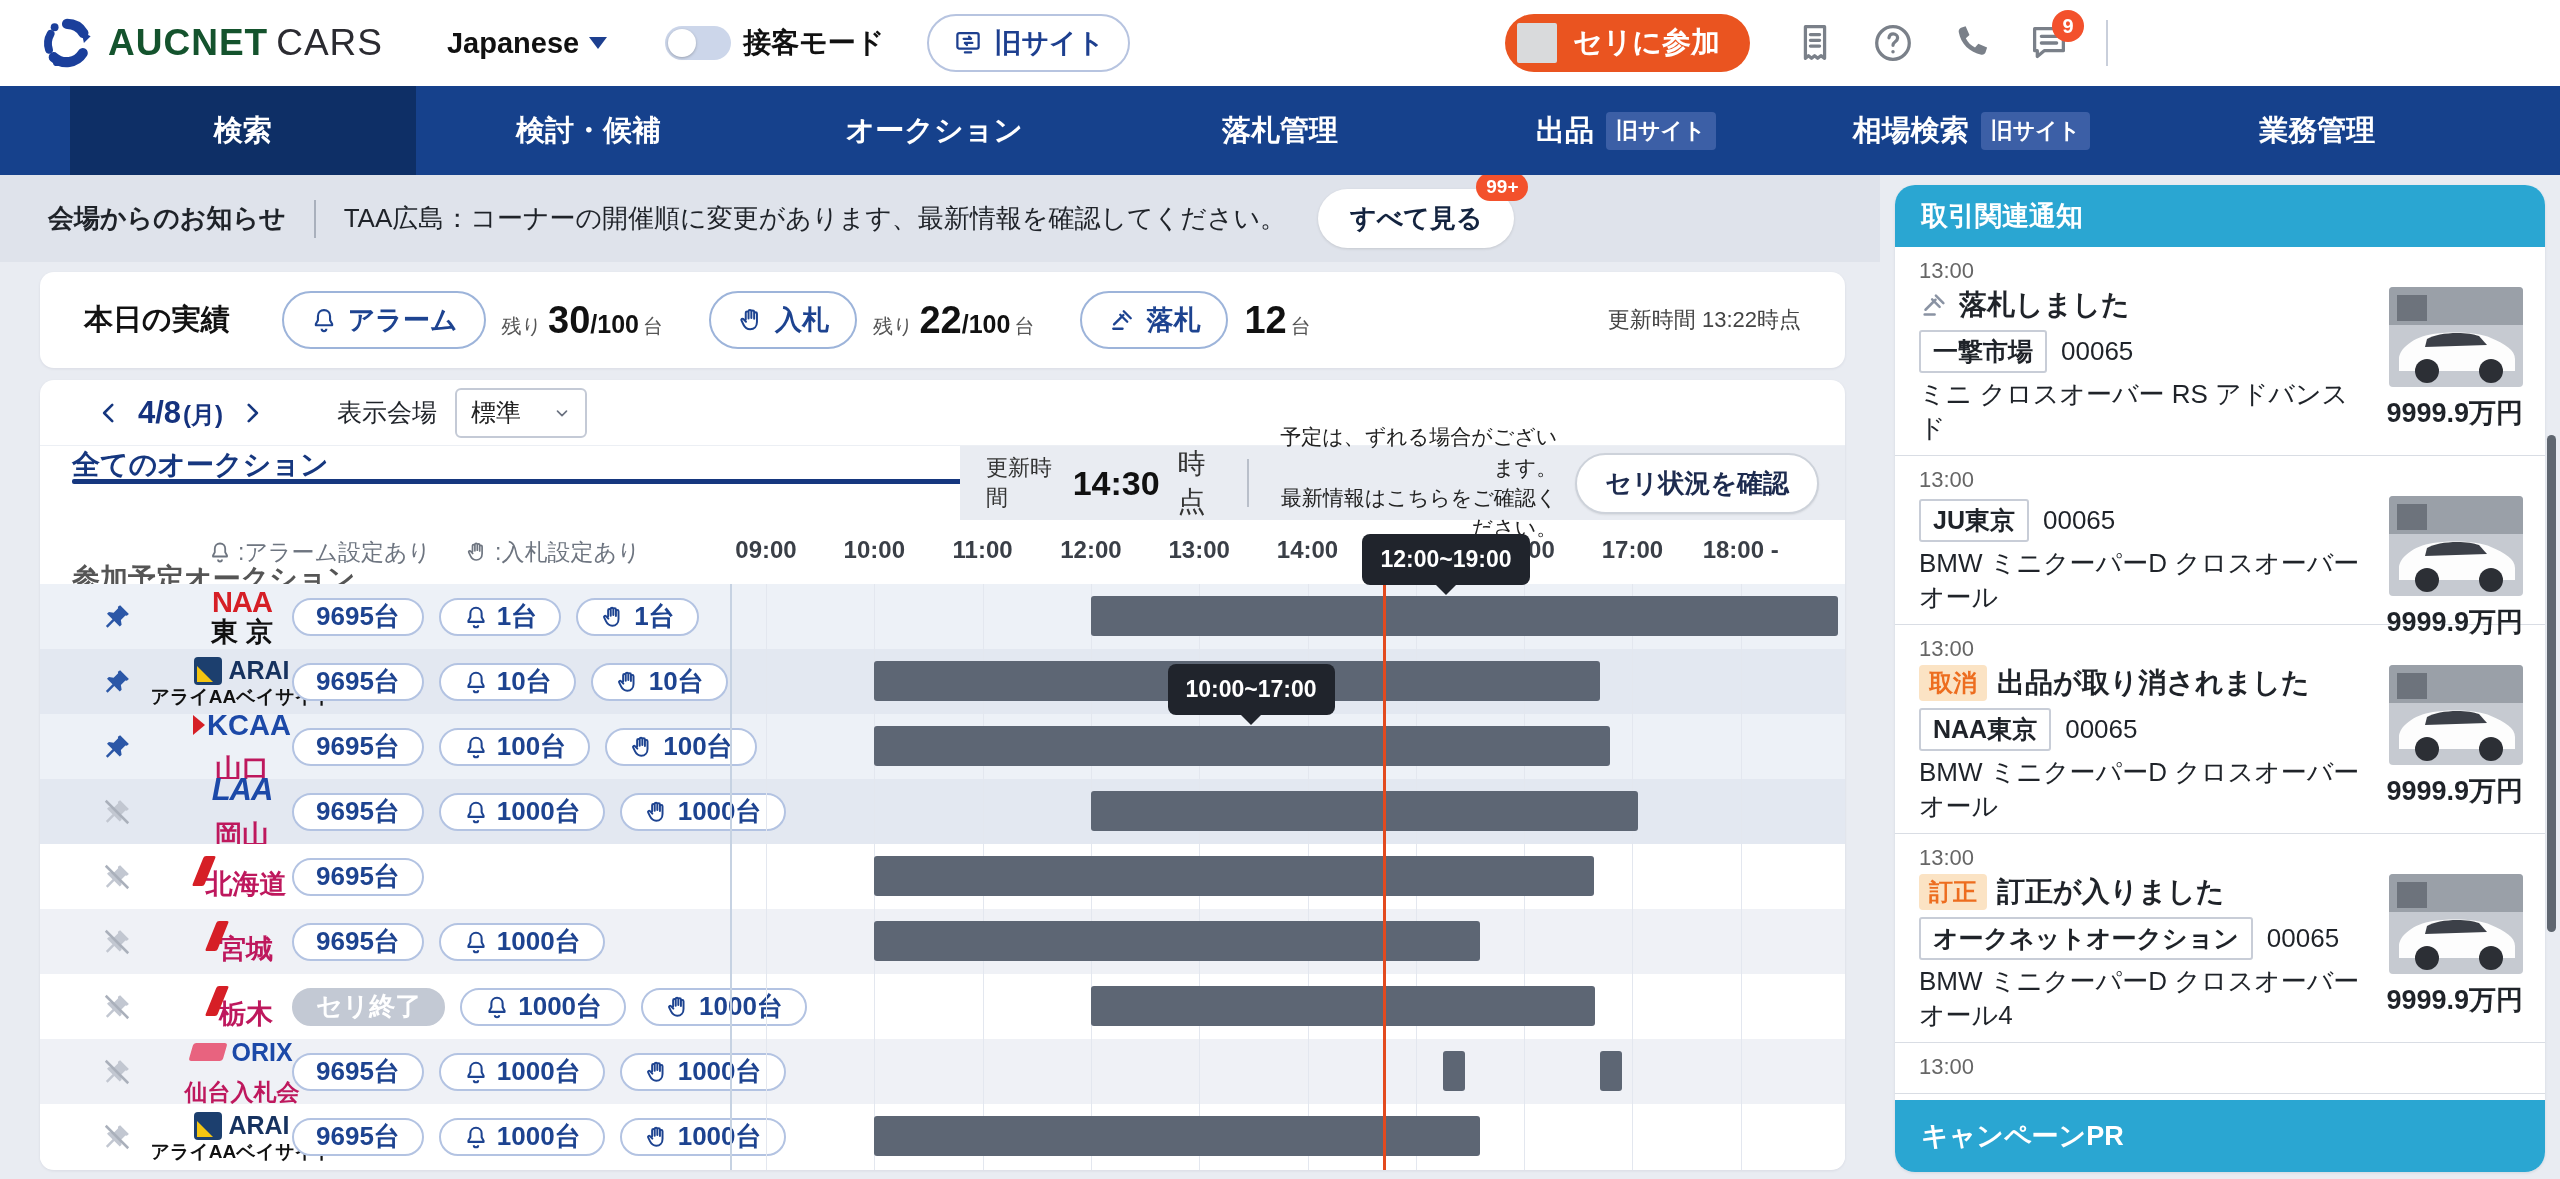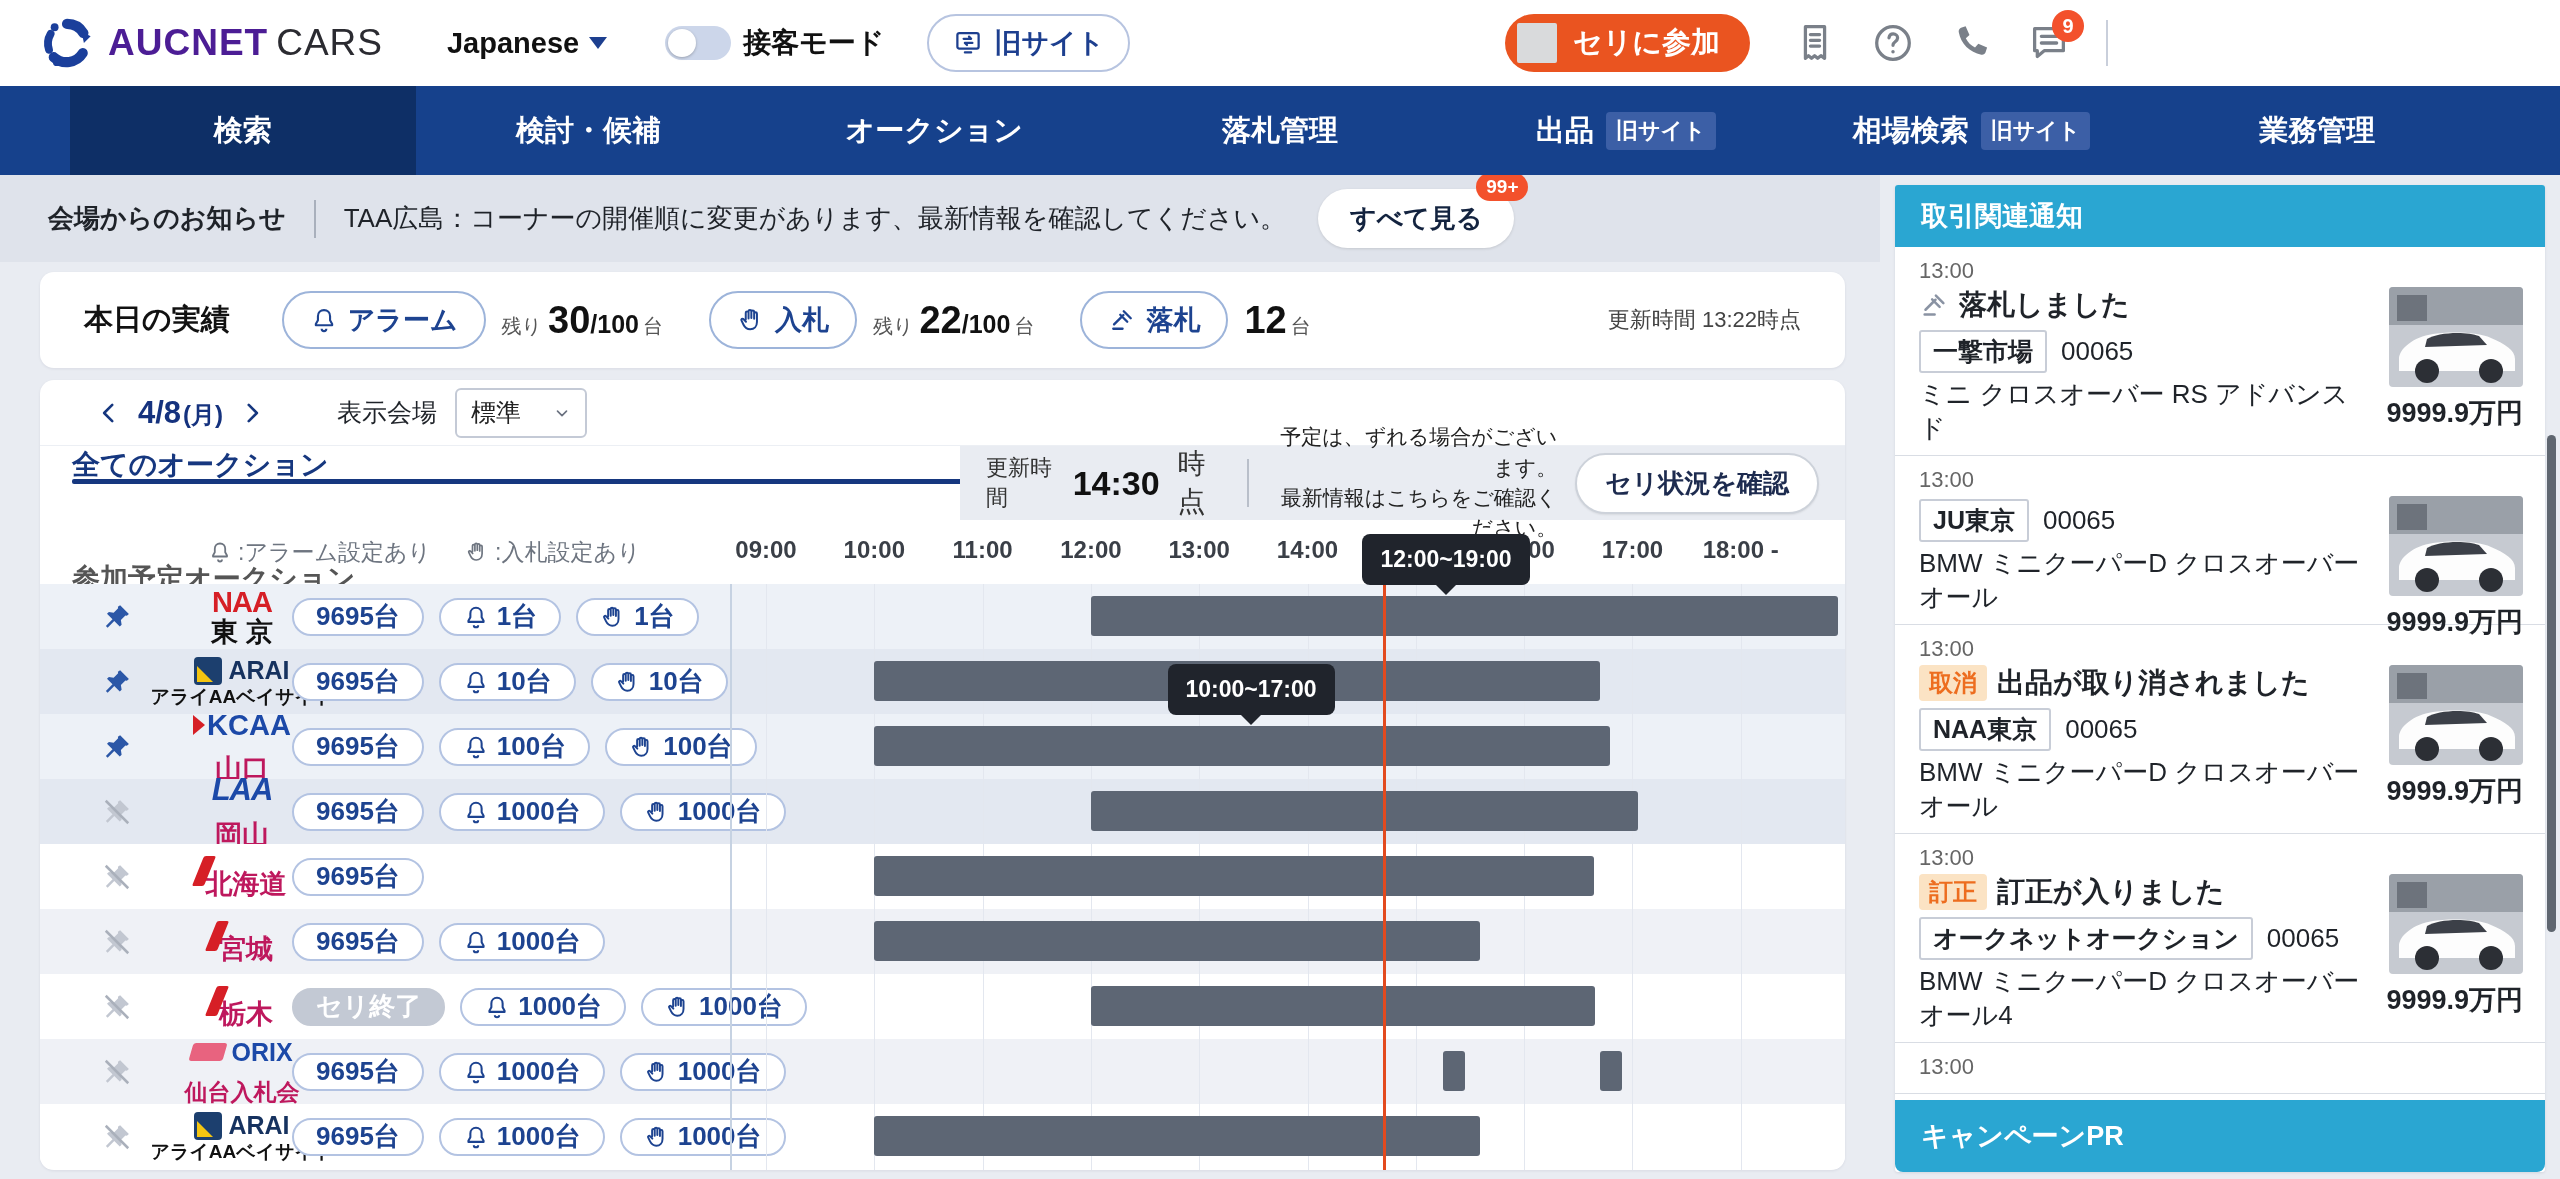--- a/index.html
+++ b/index.html
@@ -4,21 +4,21 @@
 <style>
   *{margin:0;padding:0;box-sizing:border-box;}
   html,body{width:2560px;height:1179px;overflow:hidden;}
   body{background:#e9ecf2;font-family:"Liberation Sans","DejaVu Sans",sans-serif;color:#1f2329;position:relative;}
   svg{display:block;}
 
   
   .header{position:absolute;left:0;top:0;width:2560px;height:86px;background:#fff;display:flex;align-items:center;padding:0 0 0 40px;z-index:20;}
   .brand{display:flex;align-items:center;gap:14px;}
   .brand-name{font-size:37px;letter-spacing:1px;}
-  .brand-name b{font-weight:800;color:#4c1d95;}
+  .brand-name b{font-weight:800;color:#14532d;}
   .brand-name span{font-weight:400;color:#2b2b31;margin-left:8px;}
   .lang{display:flex;align-items:center;gap:10px;margin-left:64px;font-size:29px;font-weight:700;color:#111;cursor:pointer;}
   .caret-down{width:0;height:0;border-left:9px solid transparent;border-right:9px solid transparent;border-top:12px solid #1d3f8f;}
   .toggle-wrap{display:flex;align-items:center;gap:12px;margin-left:58px;}
   .toggle{width:66px;height:34px;border-radius:17px;background:#ccd6ea;position:relative;cursor:pointer;}
   .toggle .knob{position:absolute;left:3px;top:3px;width:28px;height:28px;border-radius:50%;background:#fff;box-shadow:0 1px 3px rgba(0,0,0,.25);}
   .toggle-label{font-size:28px;font-weight:700;color:#111;}
   .legacy-btn{display:flex;align-items:center;gap:12px;margin-left:42px;border:2px solid #b7c4e0;border-radius:999px;padding:9px 24px;background:#fff;color:#1d3f8f;font-size:27px;font-weight:800;cursor:pointer;}
   .join-btn{margin-left:auto;display:flex;align-items:center;gap:16px;background:#ea5420;border:none;border-radius:999px;padding:8px 30px 8px 12px;color:#fff;font-size:29px;font-weight:800;cursor:pointer;height:58px;}
   .join-thumb{width:40px;height:40px;background:#d9dadc;border-radius:2px;}
@@ -109,21 +109,21 @@
   .badges{position:absolute;left:252px;top:50%;transform:translateY(-50%);display:flex;gap:15px;}
   .pill{height:38px;display:flex;align-items:center;gap:8px;border:2px solid #b3c3e2;border-radius:999px;background:#fff;padding:0 22px;font-size:26px;font-weight:800;color:#1d4390;cursor:pointer;white-space:nowrap;}
   .pill svg{width:26px;height:26px;}
   .pill.ended{background:#c3c9d4;border-color:#c3c9d4;color:#fff;font-weight:700;cursor:default;}
   .bar{position:absolute;top:12px;height:40px;background:#5d6674;border-radius:3px;z-index:2;}
   .timeline{position:absolute;top:0;width:3px;height:586px;background:#e34a1e;z-index:3;}
   .tip{position:absolute;background:#20242c;color:#fff;font-size:23px;font-weight:600;border-radius:8px;padding:12px 18px;z-index:5;white-space:nowrap;}
   .tip::after{content:"";position:absolute;left:50%;bottom:-10px;transform:translateX(-50%);border-left:11px solid transparent;border-right:11px solid transparent;border-top:11px solid #20242c;}
 
   
-  .sidebar{position:absolute;left:1895px;top:185px;width:650px;height:987px;background:#fff;border-radius:3px;box-shadow:0 1px 3px rgba(20,30,60,.10);overflow:hidden;}
+  .sidebar{position:absolute;left:1895px;top:185px;width:650px;height:987px;background:#fff;border-radius:20px;box-shadow:0 1px 3px rgba(20,30,60,.10);overflow:hidden;}
   .sb-header{position:absolute;left:0;top:0;width:100%;height:62px;background:#2aa6d2;color:#fff;font-size:27px;font-weight:800;display:flex;align-items:center;padding-left:26px;z-index:2;}
   .sb-list{position:absolute;left:0;top:62px;width:100%;bottom:72px;overflow:hidden;}
   .sb-item{position:relative;padding:12px 24px 10px;border-bottom:1px solid #d9dde4;cursor:pointer;}
   .sb-time{font-size:22px;color:#666;line-height:24px;margin-bottom:4px;}
   .sb-title-row{display:flex;align-items:center;gap:10px;height:36px;}
   .sb-title{font-size:28px;font-weight:800;color:#1f2329;}
   .sb-title.muted{color:#9aa0a8;font-weight:600;}
   .sb-tag{background:#fbe3c4;color:#ed6d1f;font-size:24px;font-weight:800;padding:2px 10px;border-radius:4px;}
   .sb-gavel{width:30px;height:30px;color:#8a93a3;}
   .sb-meta{display:flex;align-items:center;gap:14px;margin-top:8px;height:40px;}

